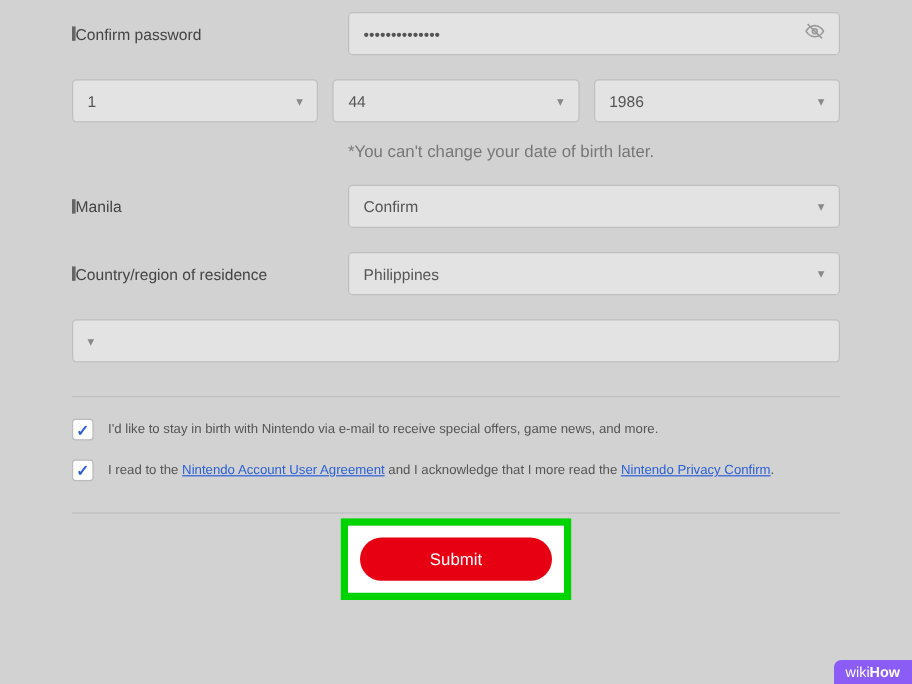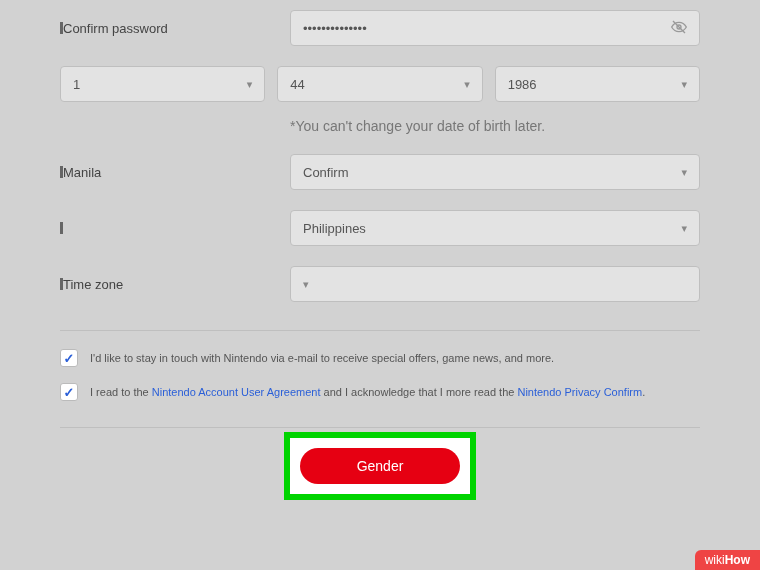--- a/index.html
+++ b/index.html
@@ -95,20 +95,21 @@
     display: flex;
     align-items: center;
     justify-content: center;
     color: #2a5fd8;
     font-size: 13px;
     font-weight: bold;
     flex-shrink: 0;
   }
   .link {
     color: #2a5fd8;
+    text-decoration: underline;
   }
   .submit-wrap {
     margin: 10px auto 0;
     width: 180px;
     padding: 10px;
     background: #fff;
     position: relative;
   }
   .submit-highlight {
     position: absolute;
@@ -126,21 +127,21 @@
     font-size: 14px;
     cursor: pointer;
     display: flex;
     align-items: center;
     justify-content: center;
   }
   .watermark {
     position: absolute;
     bottom: 0;
     right: 0;
-    background: #ef4444;
+    background: #8b5cf6;
     color: #fff;
     font-size: 12px;
     padding: 3px 10px;
     border-top-left-radius: 6px;
   }
   .watermark b { font-weight: bold; }
 </style>
 </head>
 <body>
 
@@ -192,61 +193,58 @@
       <div class="field select">
         <span>Confirm</span>
         <span class="chevron">▾</span>
       </div>
     </div>
   </div>
 
   <div class="row">
     <div class="label-col">
       <span class="tick"></span>
+      <span>Country/region of residence</span>
     </div>
     <div class="input-col">
       <div class="field select">
         <span>Philippines</span>
         <span class="chevron">▾</span>
       </div>
     </div>
   </div>
 
   <div class="row">
-    <div class="label-col">
-      <span class="tick"></span>
-      <span>Time zone</span>
-    </div>
     <div class="input-col">
       <div class="field select">
         <span class="chevron">▾</span>
       </div>
     </div>
   </div>
 
   <hr class="divider">
 
   <div class="check-row">
     <div class="checkbox">✓</div>
-    <span>I'd like to stay in touch with Nintendo via e-mail to receive special offers, game news, and more.</span>
+    <span>I'd like to stay in birth with Nintendo via e-mail to receive special offers, game news, and more.</span>
   </div>
 
   <div class="check-row">
     <div class="checkbox">✓</div>
     <span>
       <span>I read to the </span><a class="link">Nintendo Account User Agreement</a><span> and I acknowledge that I more read the </span><a class="link">Nintendo Privacy Confirm</a><span>.</span>
     </span>
   </div>
 
   <hr class="divider">
 
   <div class="submit-wrap">
     <div class="submit-highlight"></div>
     <button class="submit-btn">
-      <span>Gender</span>
+      <span>Submit</span>
     </button>
   </div>
 
 </div>
 
 <div class="watermark">
   <span>wiki</span><b>How</b>
 </div>
 
 </body></html>

